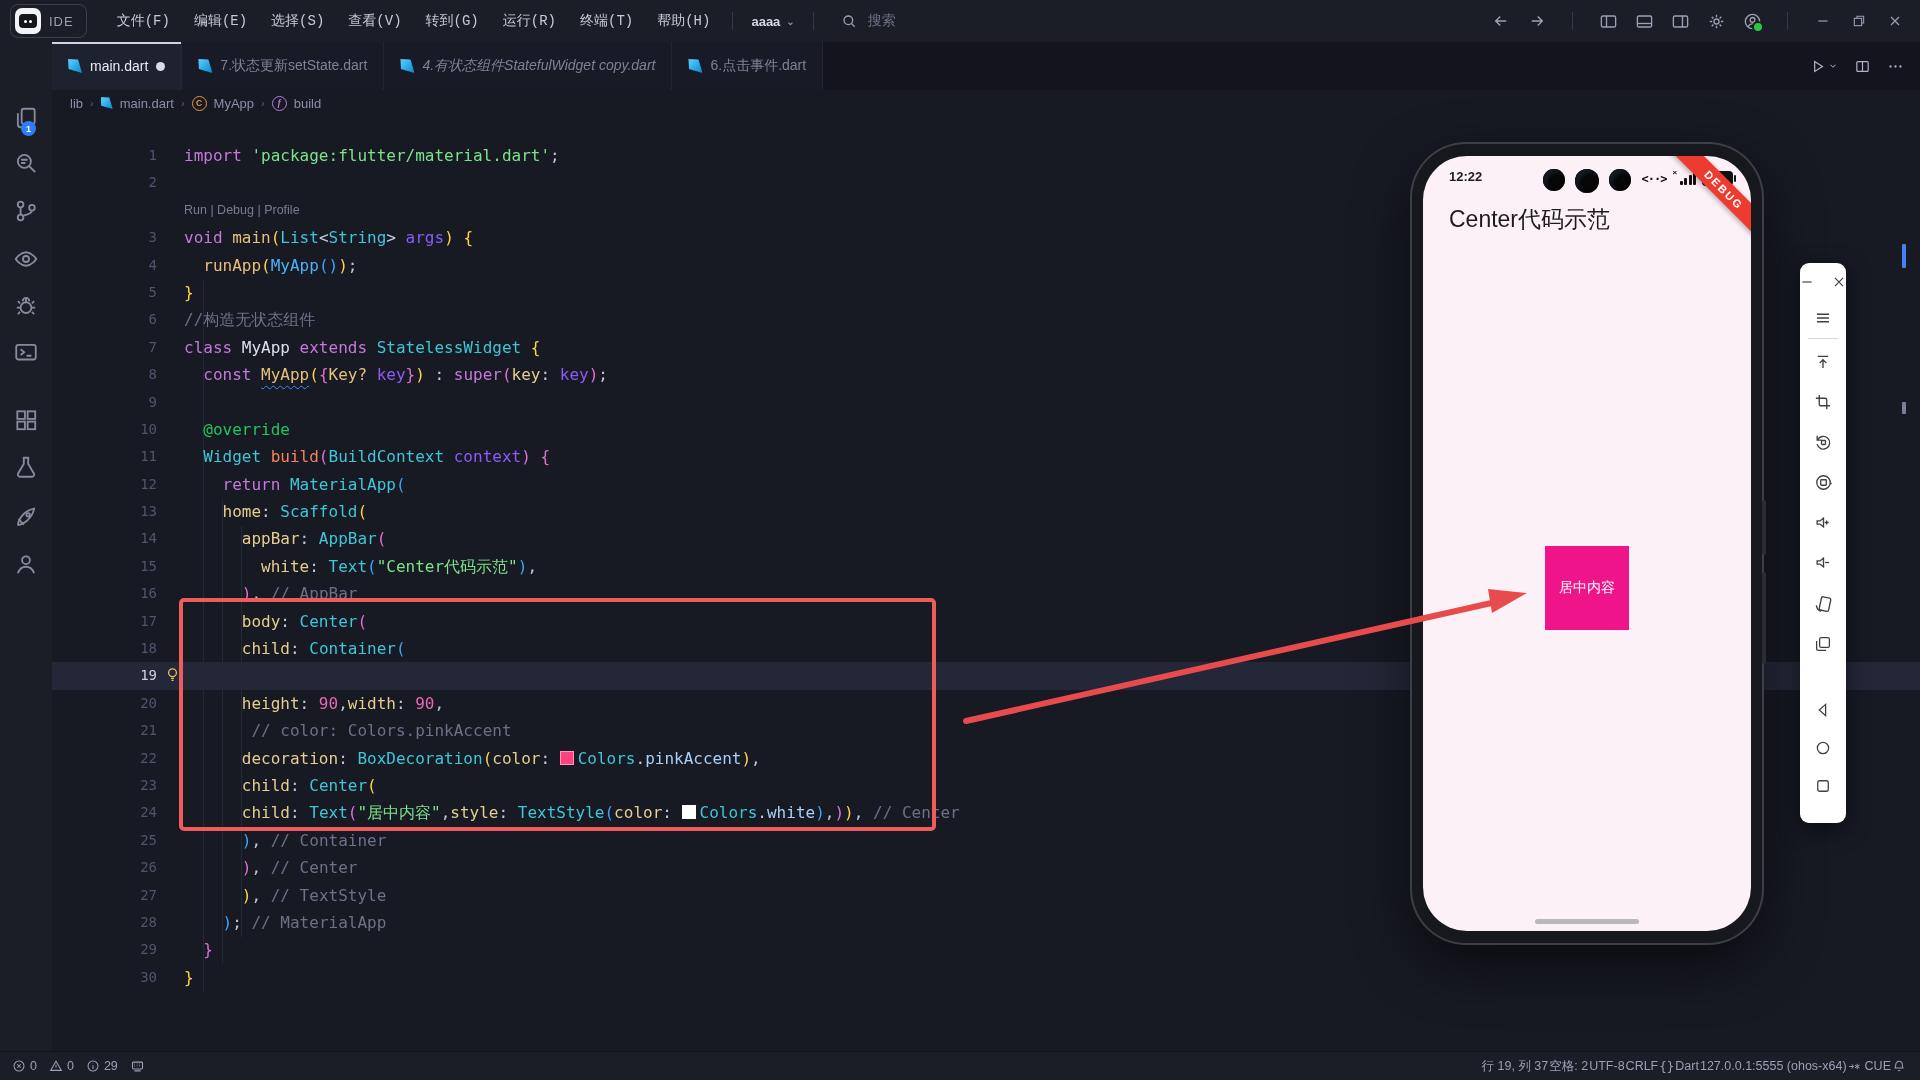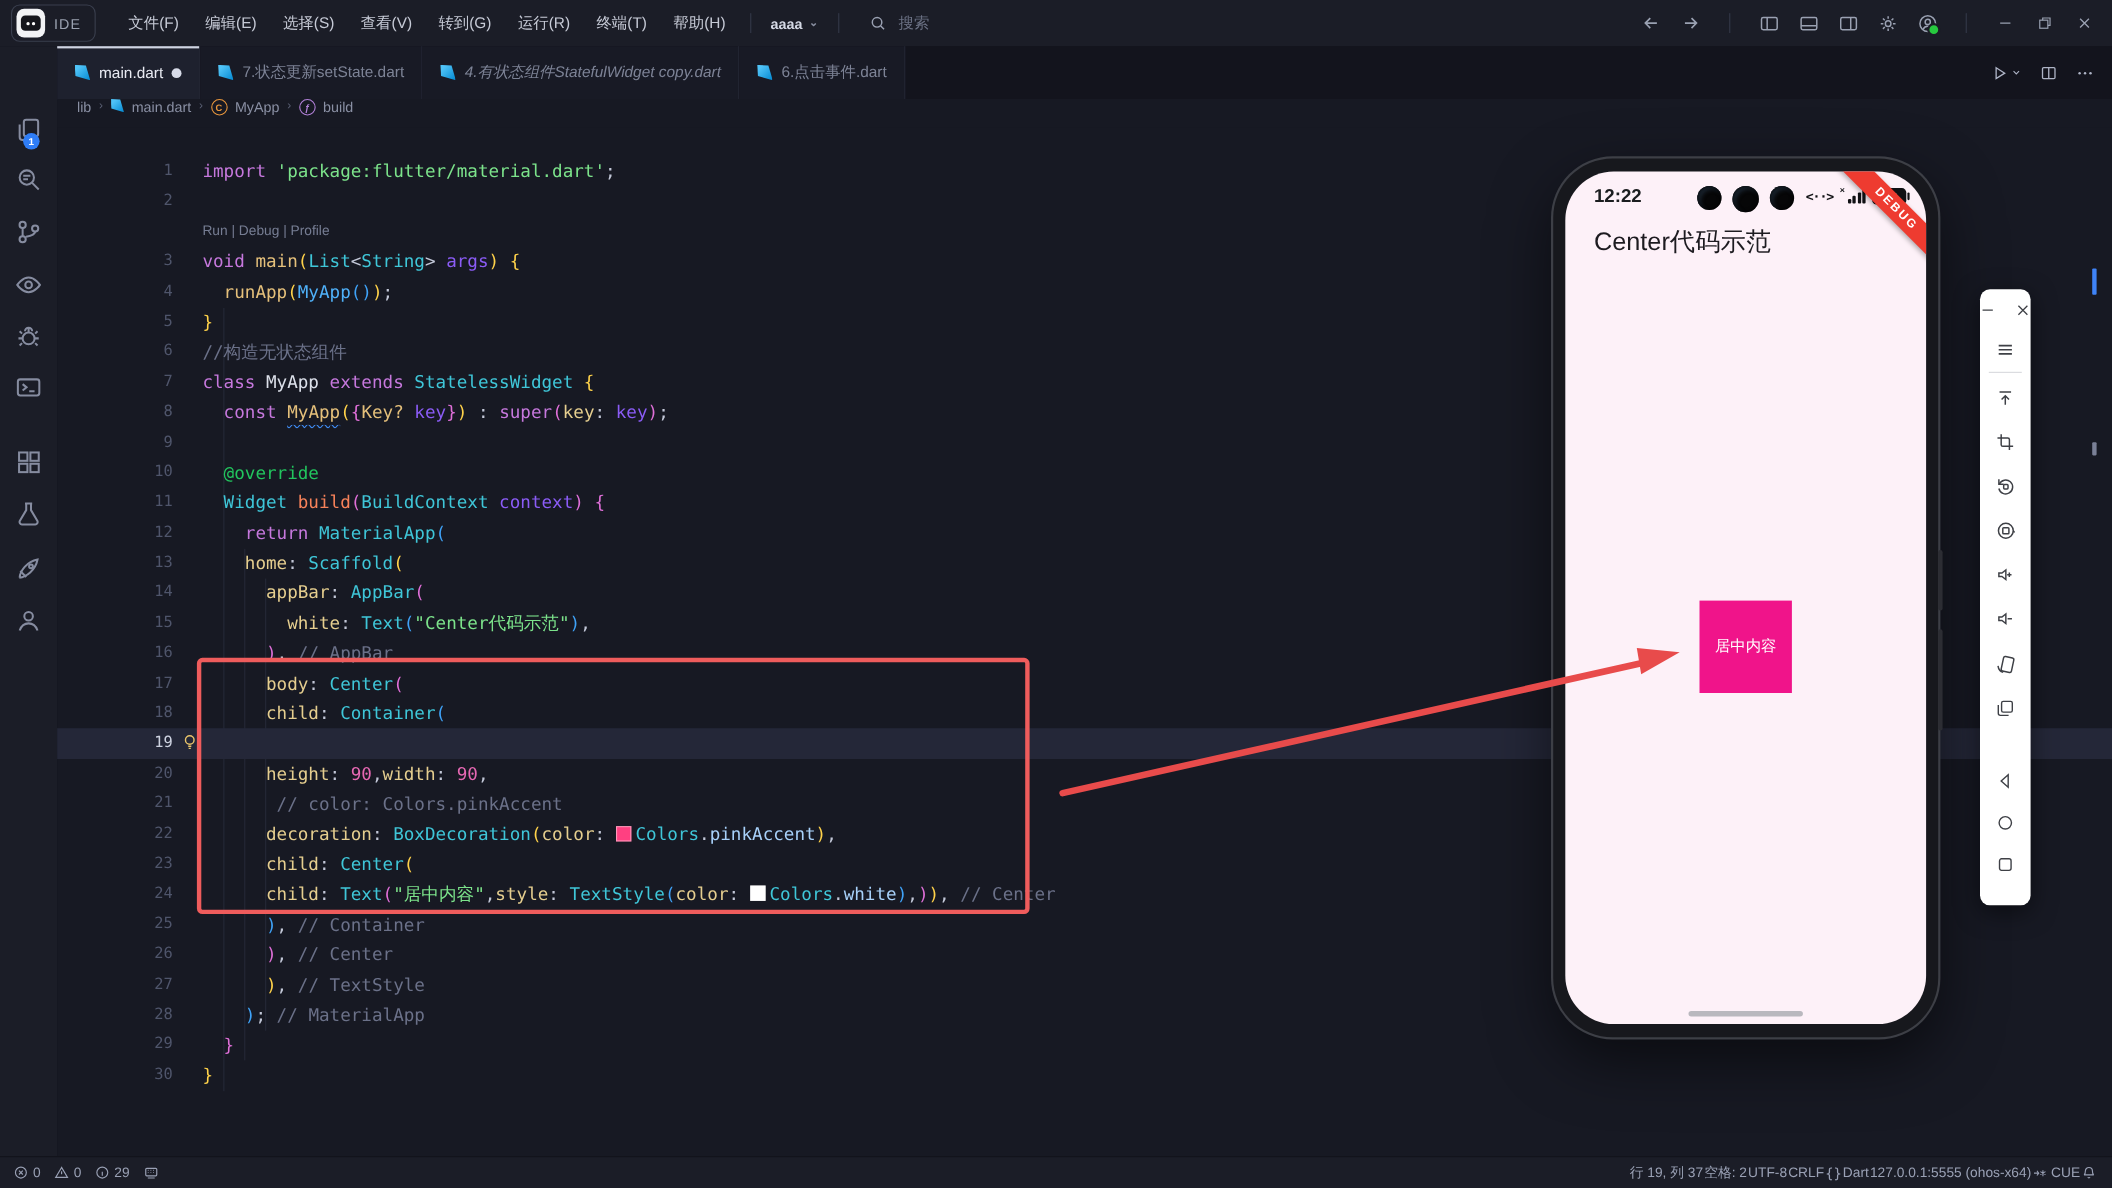--- a/index.html
+++ b/index.html
@@ -8,21 +8,21 @@
   svg{display:block}
   
   .titlebar{position:absolute;left:0;top:0;width:1920px;height:42px;background:#1b1d27;
             display:flex;align-items:center;border-bottom:1px solid #12131b;}
   .logobox{display:flex;align-items:center;gap:8px;border:1px solid #3a3f4e;border-radius:8px;
            padding:3px 12px 3px 4px;margin-left:10px;}
   .logo{width:26px;height:26px;background:#f2f3f5;border-radius:7px;display:flex;align-items:center;justify-content:center;}
   .logo .face{width:18px;height:14px;background:#15161c;border-radius:4px;display:flex;align-items:center;justify-content:center;gap:2px;}
   .logo .face i{width:3px;height:3px;border-radius:50%;background:#fff;}
   .logotext{font-size:13px;letter-spacing:1px;color:#9aa1b0;}
-  .menus{display:flex;margin-left:18px;}
+  .menus{display:flex;margin-left:18px;font-family:Liberation Mono, monospace;}
   .menu{font-size:14px;color:#c6cad6;padding:4px 12px;border-radius:5px;cursor:default;}
   .tbsep{width:1px;height:18px;background:#343949;margin:0 10px;}
   .project{display:flex;align-items:center;gap:6px;font-size:13px;font-weight:bold;color:#d4d8e4;padding:3px 8px;}
   .chev{font-size:10px;color:#8a90a2;}
   .search{display:flex;align-items:center;gap:8px;color:#6b7184;font-size:14px;margin-left:14px;}
   .tb-right{position:absolute;right:0;top:0;height:42px;display:flex;align-items:center;gap:14px;padding-right:14px;}
   .tbic{width:22px;height:22px;color:#9aa1b2;display:flex;align-items:center;justify-content:center;position:relative;}
   .avatar-dot{position:absolute;right:-1px;bottom:-1px;width:8px;height:8px;border-radius:50%;background:#27c93f;border:2px solid #1b1d27;}
   
   .activitybar{position:absolute;left:0;top:42px;bottom:28px;width:52px;background:#1b1d27;border-right:1px solid #12131b;}
@@ -33,21 +33,21 @@
   .editor{position:absolute;left:52px;top:42px;right:0;bottom:28px;background:#171923;}
   .tabsrow{position:absolute;left:0;top:0;right:0;height:48px;background:#13141d;display:flex;border-bottom:1px solid #1f2230;}
   .tab{display:flex;align-items:center;gap:8px;padding:0 16px;font-size:14px;color:#7d8396;
        border-right:1px solid #232634;position:relative;background:#181a25;}
   .tab.active{background:#1e212e;color:#e8eaf2;}
   .tab.active::before{content:"";position:absolute;left:0;right:0;top:0;height:2px;background:#cfd4e2;}
   .tab.italic .tlabel{font-style:italic;}
   .dot{width:9px;height:9px;border-radius:50%;background:#d7dbe8;}
   .darticon{width:14px;height:14px;background:linear-gradient(135deg,#4fc3f7 20%,#0288d1);clip-path:polygon(0 0,72% 4%,100% 100%,4% 72%);}
   .ed-actions{position:absolute;right:16px;top:0;height:48px;display:flex;align-items:center;gap:16px;color:#aeb4c6;}
-  .breadcrumbs{position:absolute;left:0;top:48px;right:0;height:26px;display:flex;
+  .breadcrumbs{position:absolute;left:0;top:48px;right:0;height:26px;display:flex;align-items:center;
                padding-left:18px;font-size:13px;color:#8a90a4;gap:7px;background:#171923;}
   .bcsep{color:#5b6175;font-size:11px;}
   .bci{display:inline-flex;align-items:center;justify-content:center;width:13px;height:13px;border-radius:50%;
        font-size:8.5px;font-weight:bold;}
   .bci.cls{border:1.4px solid #e8963c;color:#e8963c;}
   .bci.mth{border:1.4px solid #b180d7;color:#b180d7;font-style:italic;}
   
   .codearea{position:absolute;left:0;top:74px;right:0;bottom:0;padding-top:26px;font-family:"DejaVu Sans Mono",monospace;}
   .row{position:relative;height:27.4px;line-height:27.4px;white-space:pre;display:flex;font-size:16px;}
   .gutter{width:105px;flex:0 0 105px;text-align:right;color:#4f556b;font-size:14px;user-select:none;}
@@ -69,21 +69,21 @@
   .statusbar{position:absolute;left:0;bottom:0;width:1920px;height:28px;background:#1b1d27;border-top:1px solid #12131b;
              display:flex;align-items:center;font-size:12.5px;color:#9aa1b5;}
   .sb-left{display:flex;align-items:center;gap:12px;padding-left:12px;}
   .sb-right{margin-left:auto;display:flex;align-items:center;gap:1px;padding-right:14px;}
   .sbitem{display:flex;align-items:center;gap:4px;}
   
   .phone{position:absolute;left:1412px;top:144px;width:350px;height:799px;background:#17181d;border-radius:54px;
          box-shadow:0 0 0 2px #3d3f46,0 20px 55px rgba(0,0,0,.55);}
   .sidebtn{position:absolute;right:-4px;width:4px;background:#2c2d33;border-radius:2px;}
   .screen{position:absolute;left:11px;top:12px;right:11px;bottom:12px;background:#fdf1f8;border-radius:44px;overflow:hidden;}
-  .ptime{position:absolute;left:26px;top:13px;font-size:17px;font-weight:bold;color:#1b1d1f;}
+  .ptime{position:absolute;left:26px;top:13px;font-size:13px;font-weight:bold;color:#1b1d1f;}
   .cams{position:absolute;left:0;right:0;top:13px;display:flex;justify-content:center;gap:10px;}
   .cam{width:22px;height:22px;border-radius:50%;background:#060607;box-shadow:inset 0 0 4px #000, inset 3px 3px 4px #1c2733;}
   .pstat{position:absolute;right:18px;top:15px;display:flex;align-items:center;gap:6px;color:#101114;}
   .codeic{font-family:"DejaVu Sans Mono",monospace;font-size:12px;font-weight:bold;letter-spacing:-1px;}
   .sig{display:flex;align-items:flex-end;gap:1.5px;position:relative;padding-left:7px;}
   .sig i{width:3px;background:#101114;border-radius:1px;display:block;}
   .sig .sx{position:absolute;left:0;top:-4px;font-size:8px;font-weight:bold;}
   .batt{width:31px;height:15px;background:#101114;border-radius:4px;color:#fff;font-size:9px;font-weight:bold;
         display:flex;align-items:center;justify-content:center;position:relative;}
   .batt::after{content:"";position:absolute;right:-3px;top:4px;width:2.5px;height:7px;background:#101114;border-radius:1px;}

